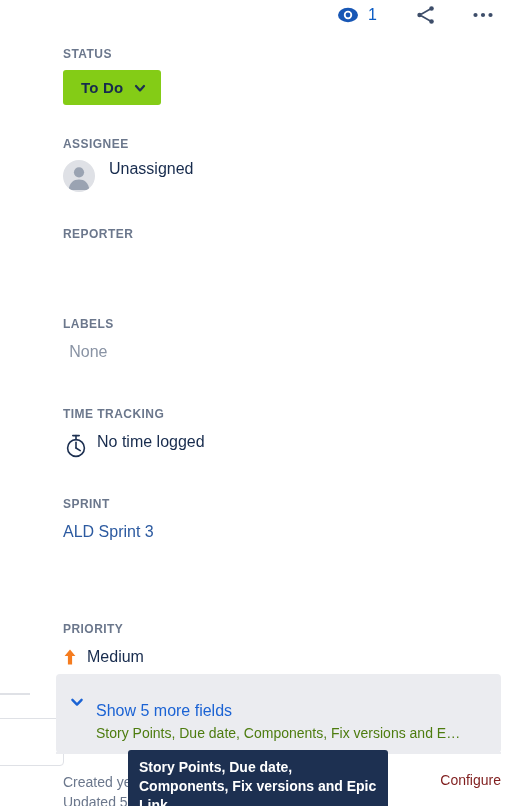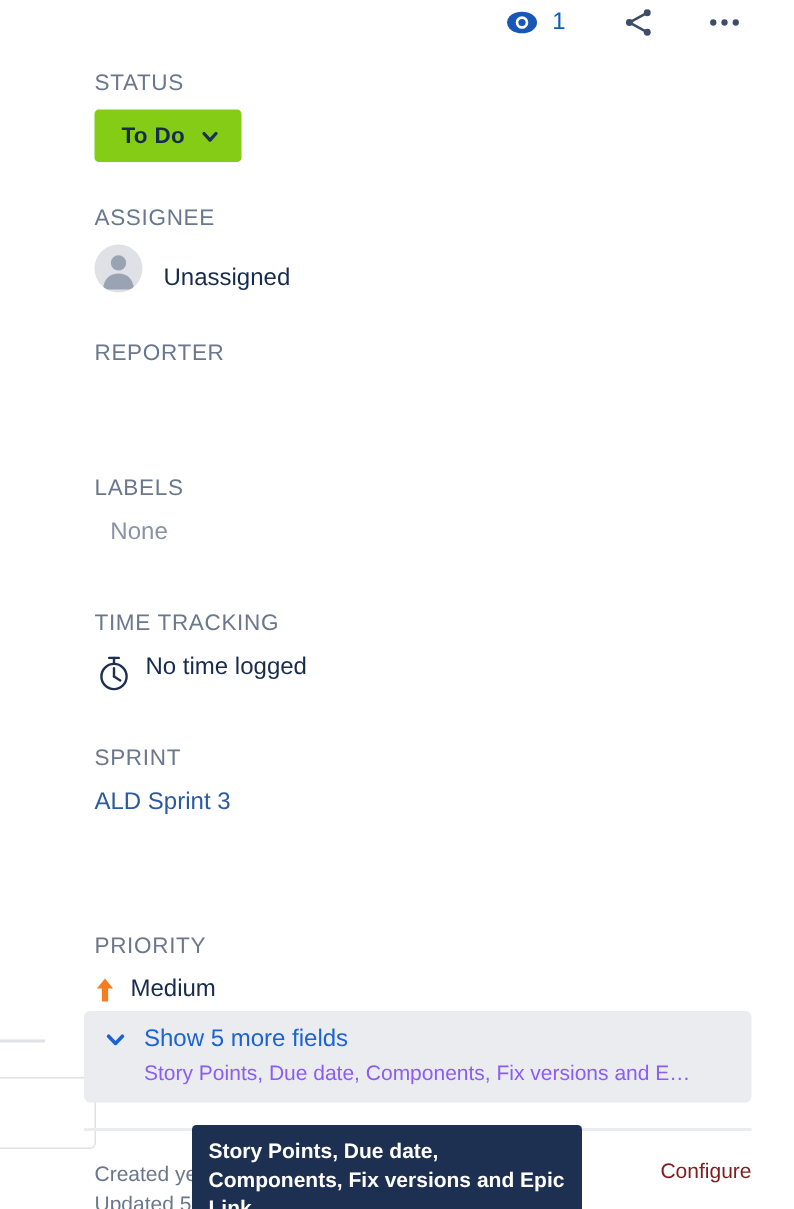--- a/index.html
+++ b/index.html
@@ -52,22 +52,22 @@
   }
   .more-icon {
     width: 24px; height: 22px;
     display: block;
   }
 
   
   .field { position: absolute; left: 63px; }
 
   .field-label {
-    font-size: 15px;
-    font-weight: normal;
+    font-size: 12px;
+    font-weight: bold;
     letter-spacing: 0.45px;
     color: #6b778c;
     text-transform: uppercase;
     white-space: nowrap;
   }
 
   .value-text {
     font-size: 16px;
     color: #172b4d;
     white-space: nowrap;
@@ -87,21 +87,21 @@
     font-size: 15px;
     font-weight: bold;
     color: #172b4d;
     letter-spacing: 0.2px;
   }
   .chev-small { width: 14px; height: 14px; display:block; }
 
   
   .person-row {
     display: flex;
-    align-items: flex-end;
+    align-items: flex-start;
     gap: 14px;
   }
   .avatar {
     width: 32px; height: 32px;
     border-radius: 50%;
     flex: 0 0 32px;
     display: flex;
     align-items: center;
     justify-content: center;
     overflow: hidden;
@@ -168,24 +168,25 @@
   .mf-head {
     display: flex;
     align-items: center;
     gap: 11px;
     padding-left: 13px;
   }
   .chev-blue { width: 16px; height: 16px; display:block; }
   .mf-title {
     font-size: 16px;
     color: #1b63d4;
+    margin-top: 18px;
   }
   .mf-sub {
     font-size: 14px;
-    color: #8b5cf6;
+    color: #4d7c0f;
     padding-left: 40px;
     padding-top: 5px;
     white-space: nowrap;
     overflow: hidden;
   }
 
   
   .edge-input {
     position: absolute;
     left: -56px;

